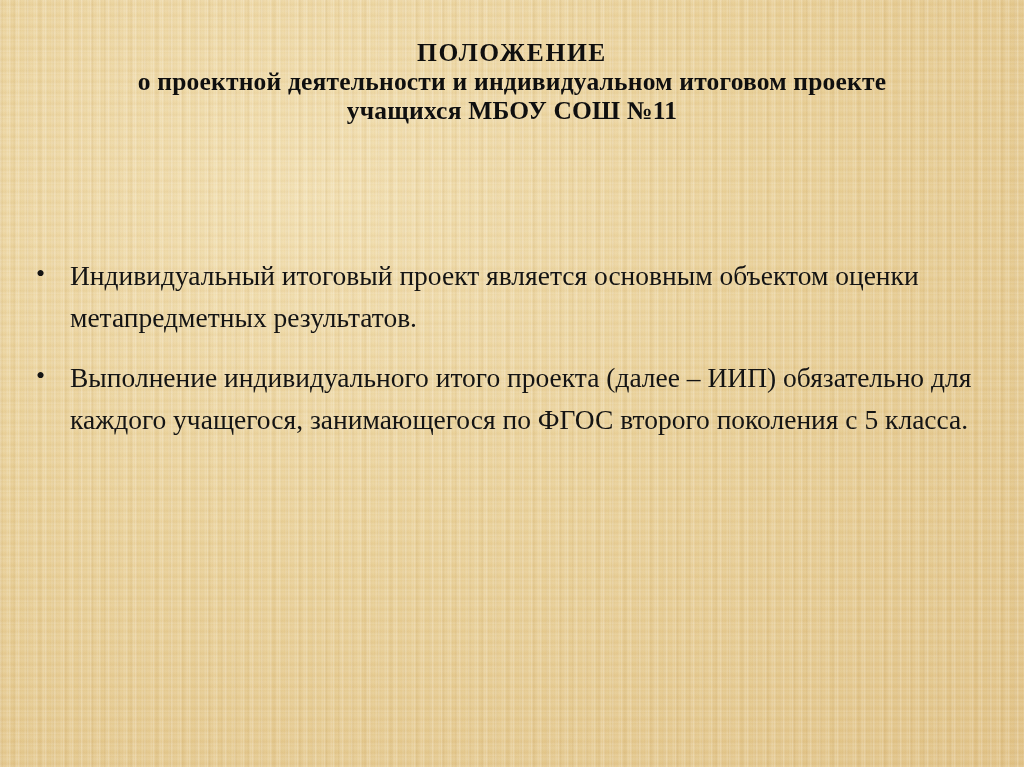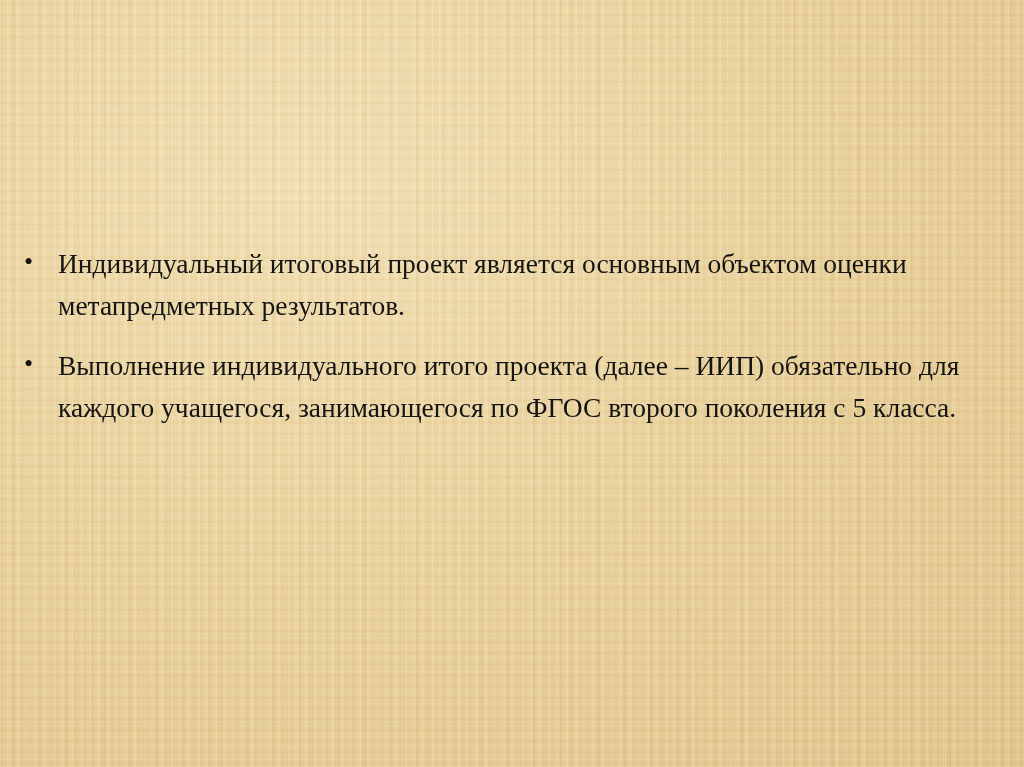--- a/index.html
+++ b/index.html
@@ -76,21 +76,21 @@
 
   .body-block {
     position: absolute;
     top: 243px;
     left: 10px;
     right: 40px;
     z-index: 2;
   }
   ul.bullets {
     list-style: none;
-    margin: 0;
+    margin: 12px;
     padding: 0;
   }
   ul.bullets > li {
     position: relative;
     padding-left: 48px;
     margin-bottom: 18px;
     font-size: 27.5px;
     line-height: 42px;
     color: #141414;
     font-family: "Liberation Serif", serif;
@@ -103,20 +103,25 @@
     font-size: 26px;
     line-height: 42px;
     color: #141414;
   }
 </style>
 </head>
 <body>
 
 <div class="slide">
 
+  <div class="title-block">
+    <div class="title-line first">ПОЛОЖЕНИЕ</div>
+    <div class="title-line">о проектной деятельности и индивидуальном итоговом проекте</div>
+    <div class="title-line">учащихся МБОУ СОШ №11</div>
+  </div>
 
   <div class="body-block">
     <ul class="bullets">
       <li>Индивидуальный итоговый проект является основным объектом оценки метапредметных результатов.</li>
       <li>Выполнение индивидуального итого проекта (далее – ИИП) обязательно для каждого учащегося, занимающегося по ФГОС второго поколения с 5 класса.</li>
     </ul>
   </div>
 
 </div>
 

